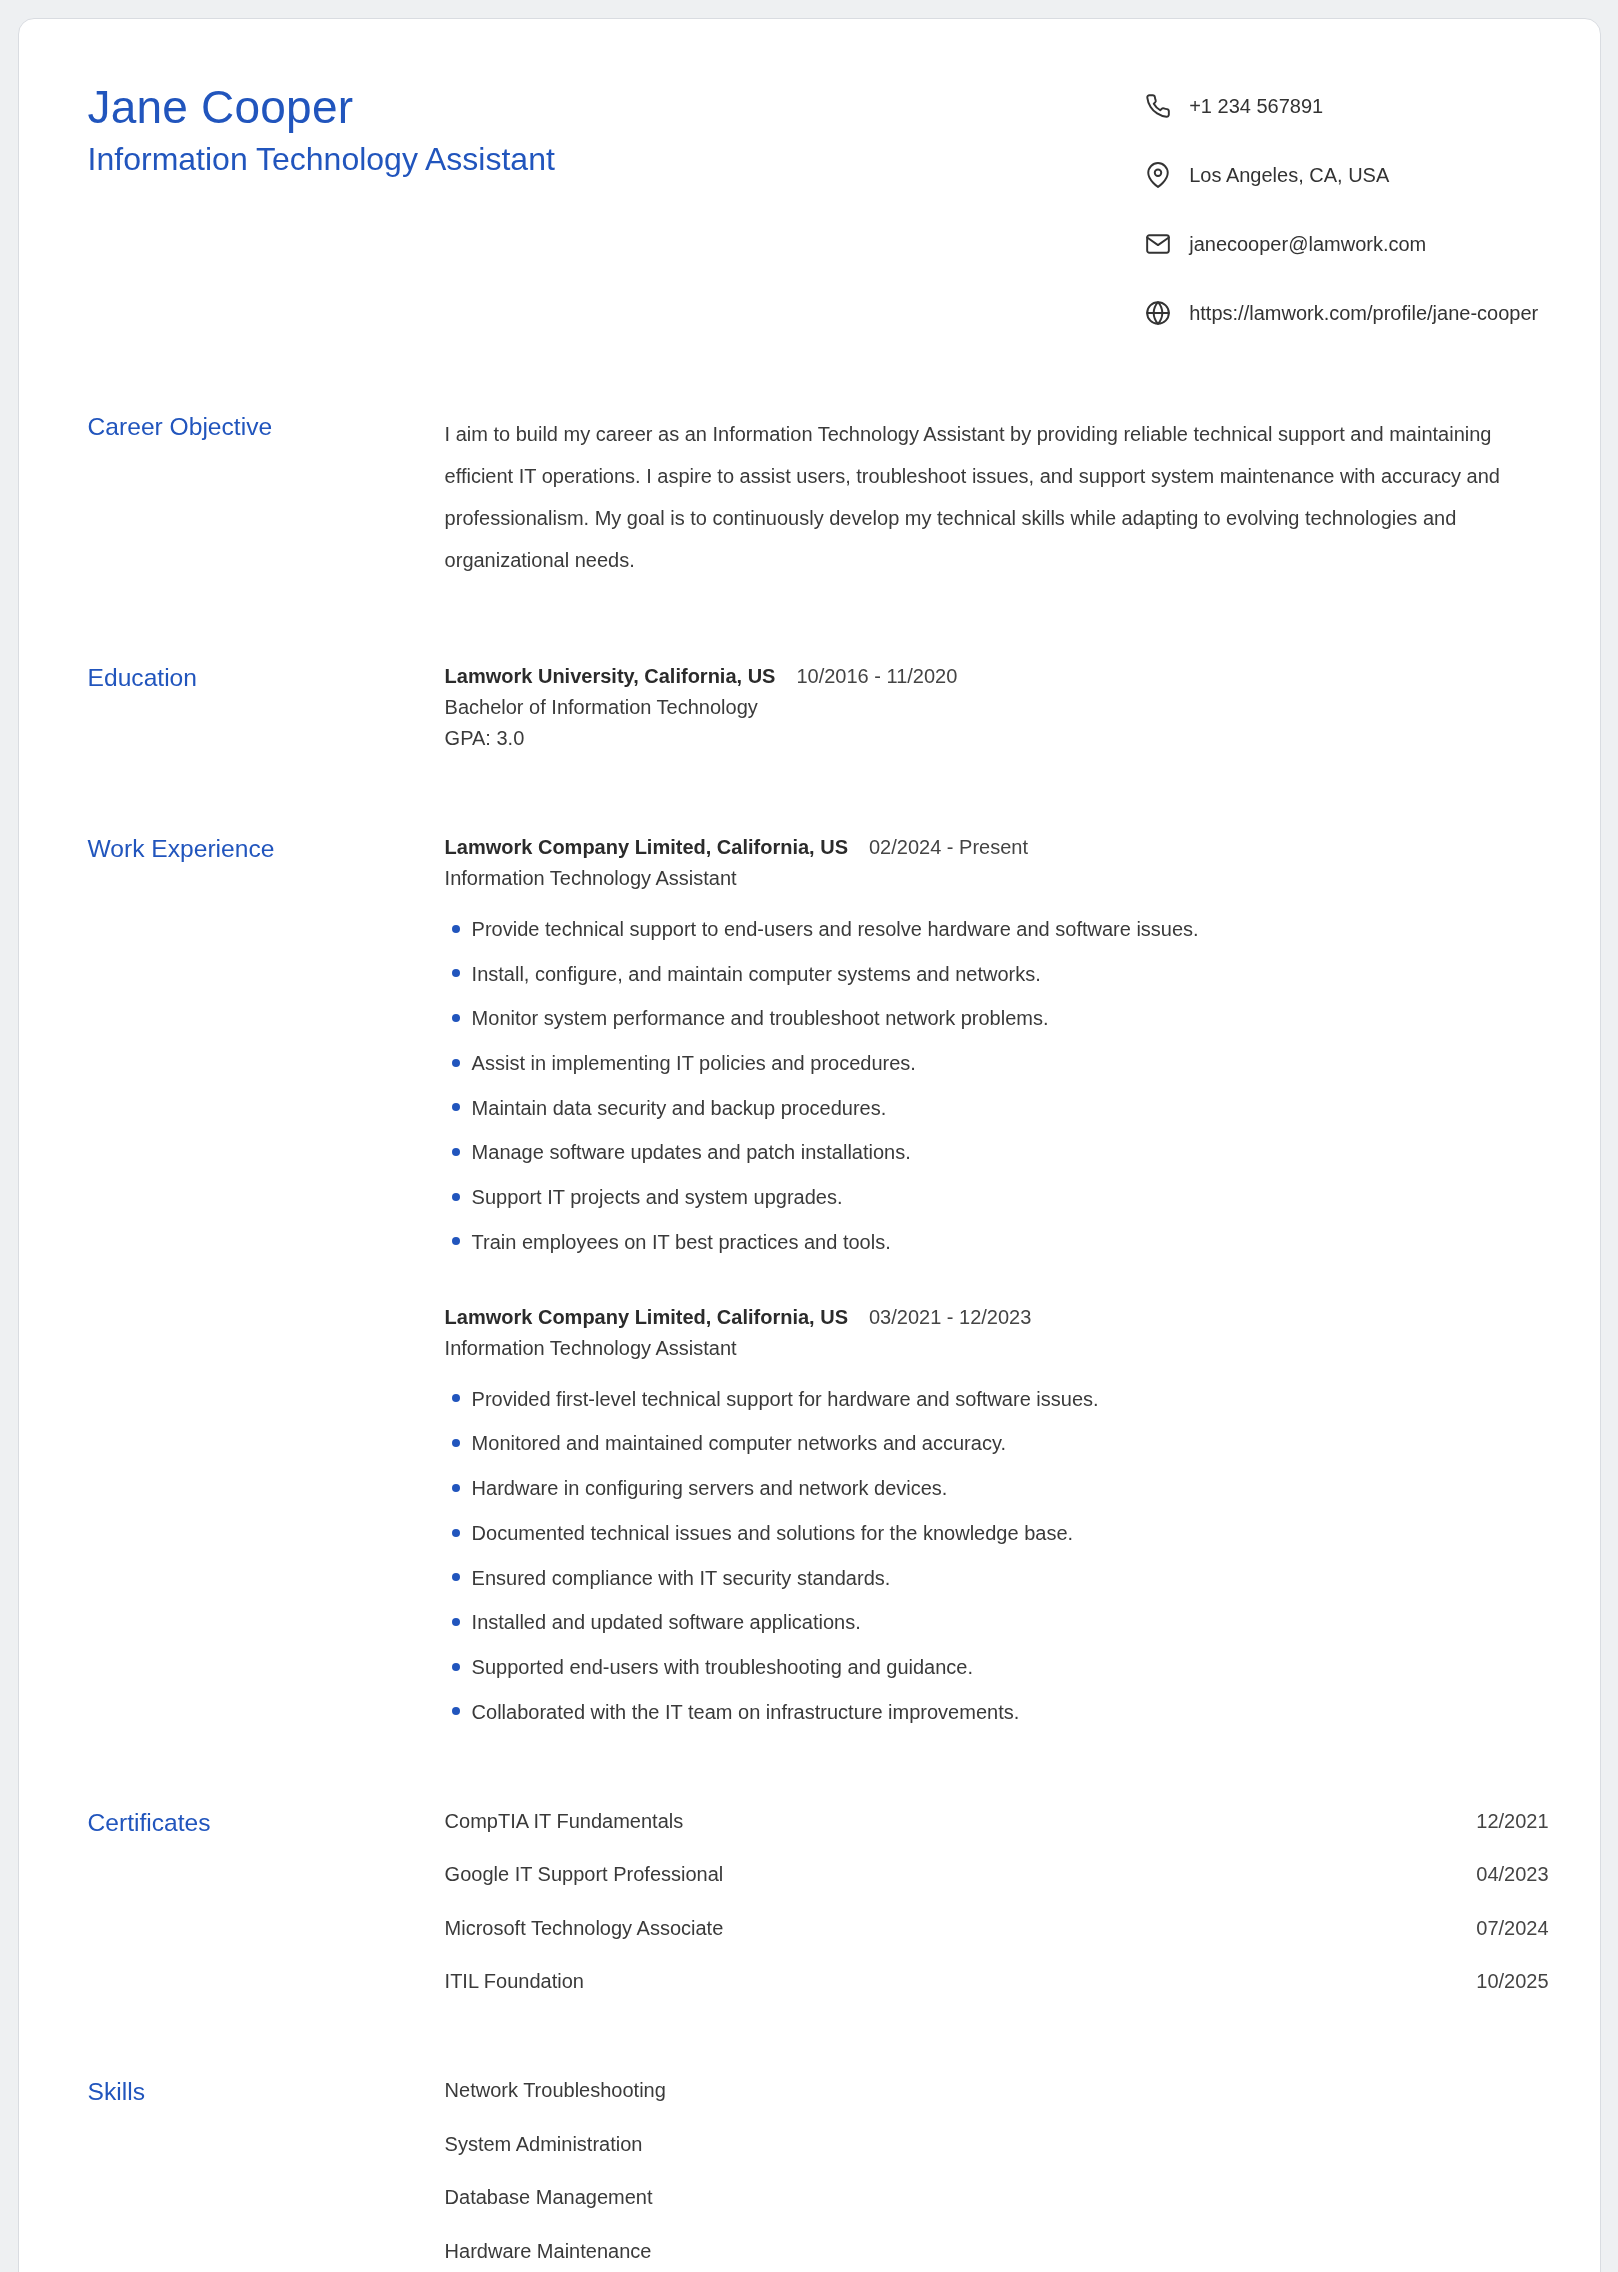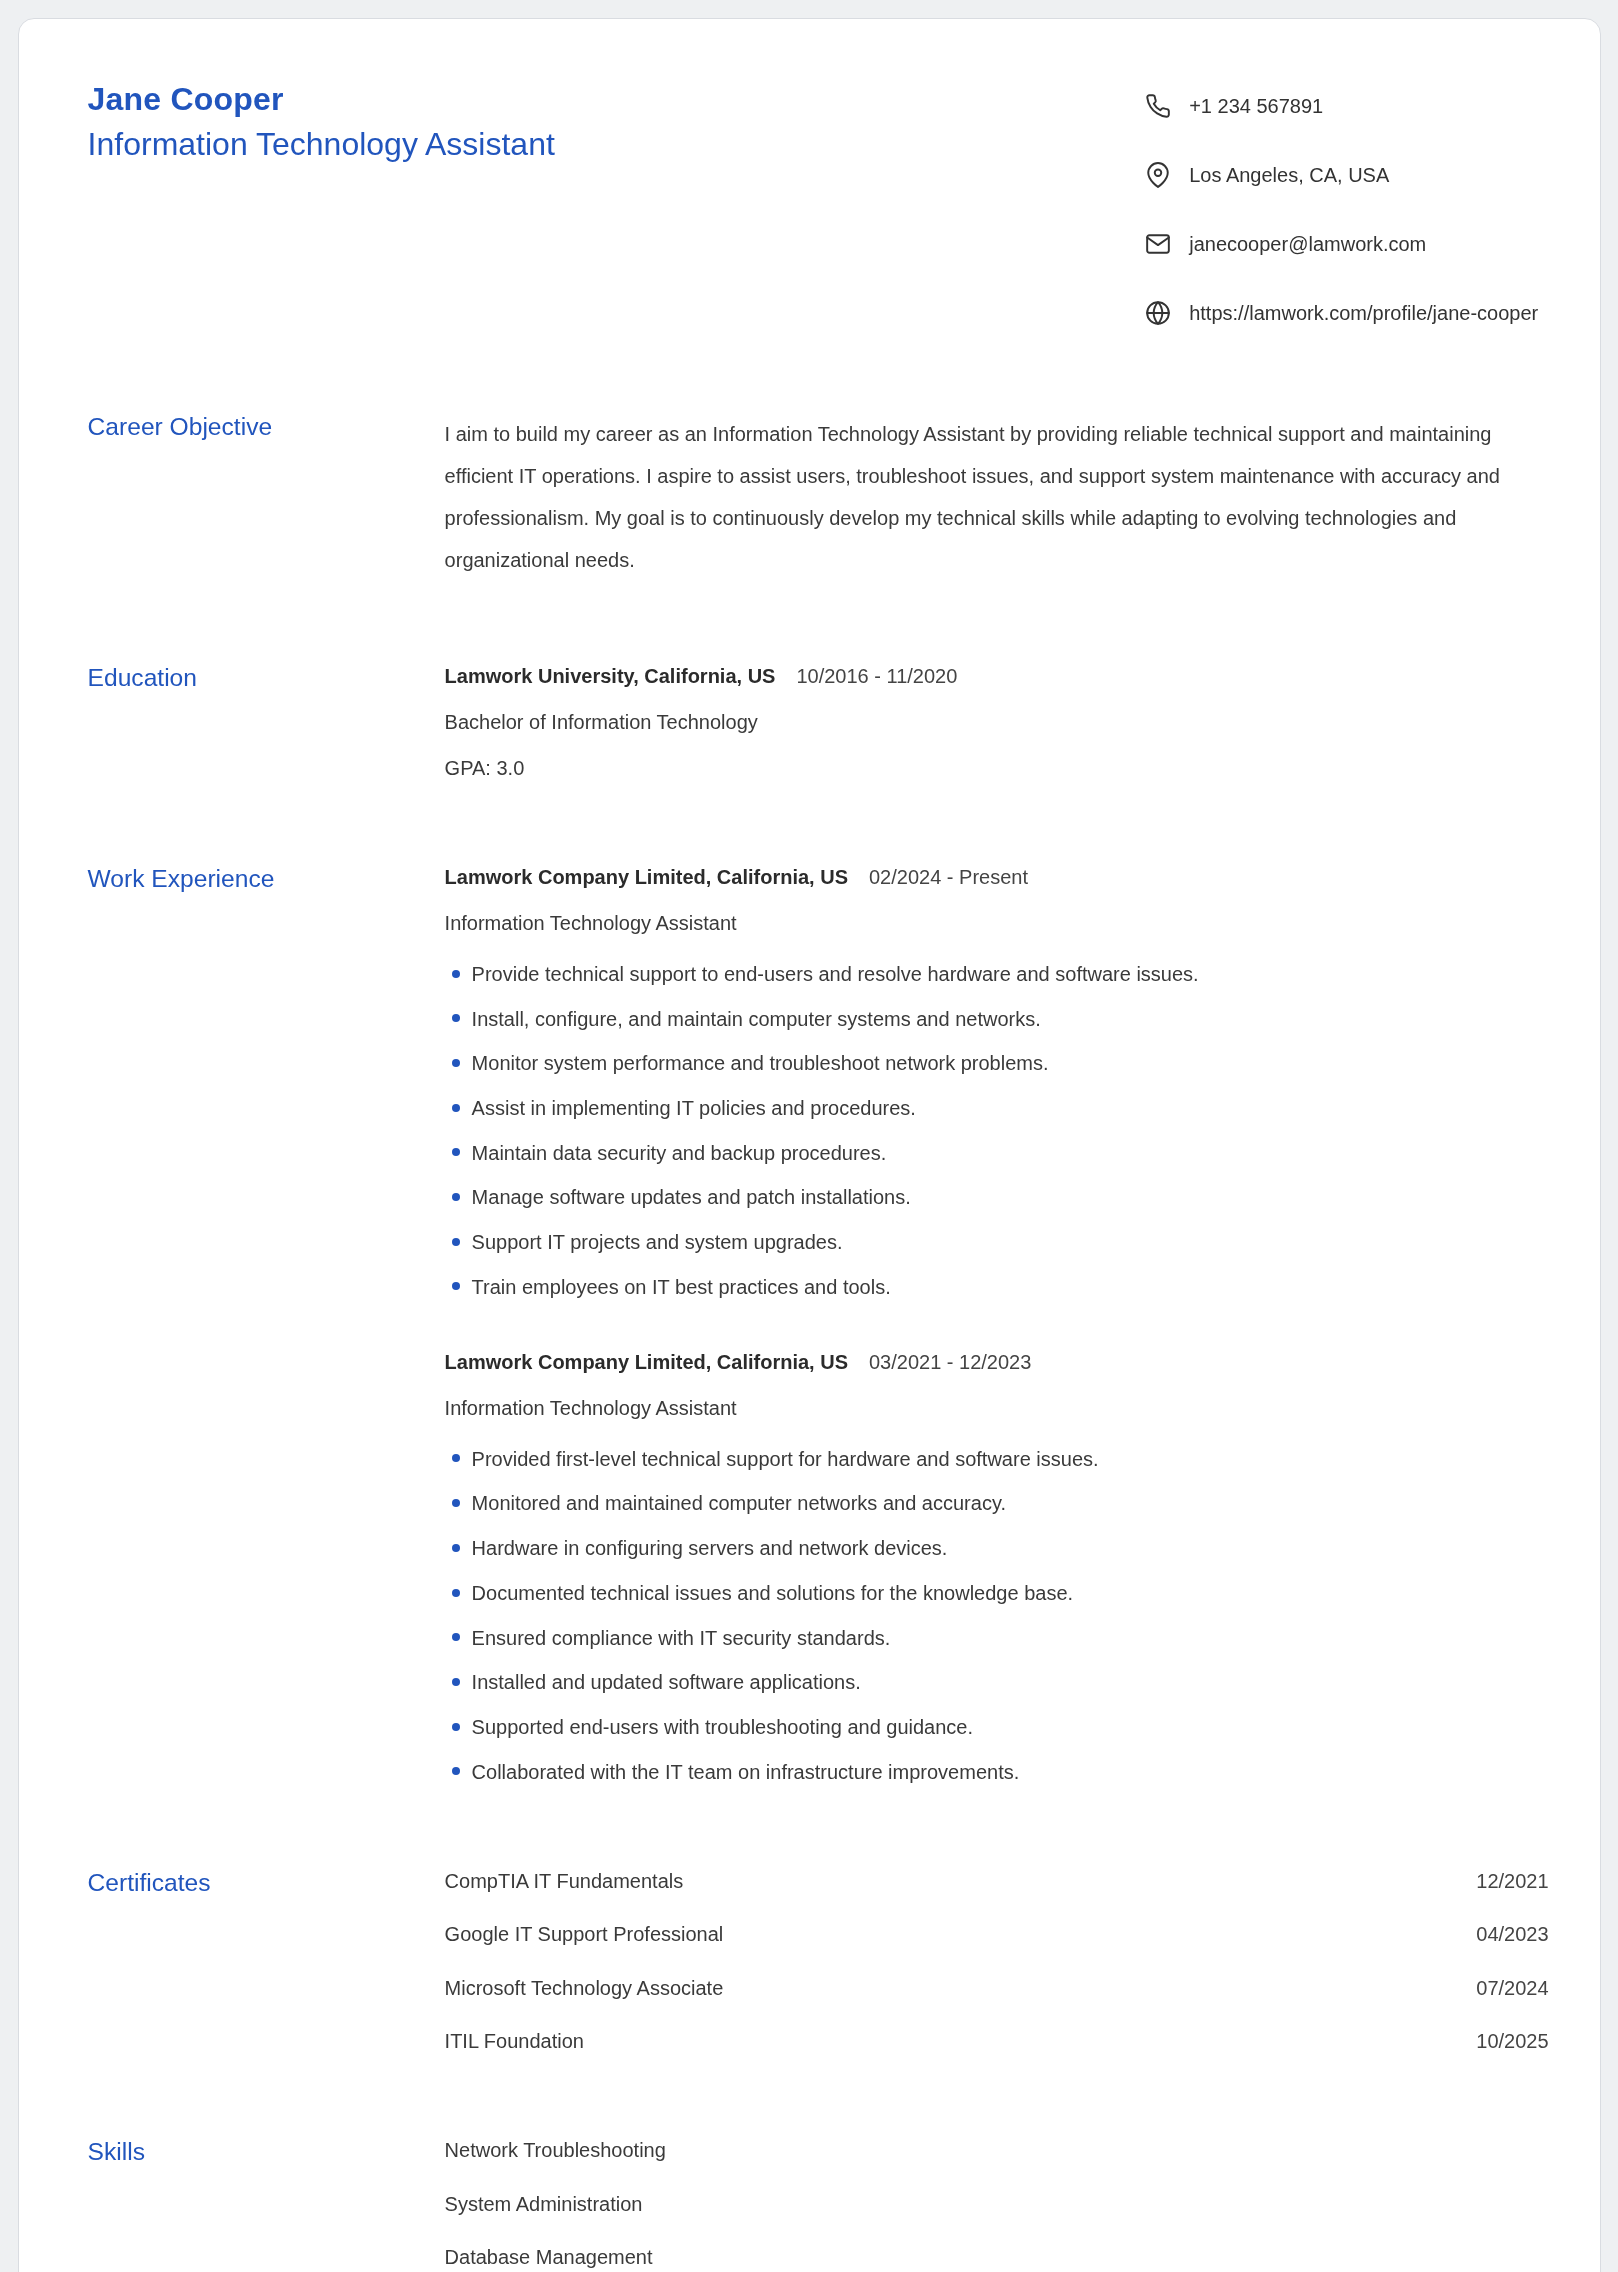--- a/index.html
+++ b/index.html
@@ -23,23 +23,23 @@
   }
 
   
   .resume-header {
     display: flex;
     justify-content: space-between;
     align-items: flex-start;
   }
   .candidate-name {
     margin: 0;
-    font-size: 32px;
+    font-size: 46px;
     line-height: 1.1;
-    font-weight: 700;
+    font-weight: 400;
     color: #2155bd;
     letter-spacing: 0.2px;
   }
   .candidate-title {
     margin-top: 8.8px;
     font-size: 32px;
     font-weight: 400;
     color: #2155bd;
   }
   .contact-info {
@@ -93,21 +93,21 @@
     padding-top: 1.8px;
   }
 
   .entry-header {
     display: flex;
     align-items: baseline;
     gap: 21px;
   }
   .entry-title { font-weight: 700; color: #2b2b2b; line-height: 1.4; }
   .entry-date  { color: #444444; white-space: nowrap; line-height: 1.4; }
-  .entry-line  { margin-top: 18px; line-height: 1.4; }
+  .entry-line  { margin-top: 3px; line-height: 1.4; }
 
   .job { margin-bottom: 47px; }
   .job:last-child { margin-bottom: 0; }
   .bullet-list {
     list-style: none;
     margin: 23px 0 0 0;
     padding: 0;
   }
   .bullet-list li {
     position: relative;

